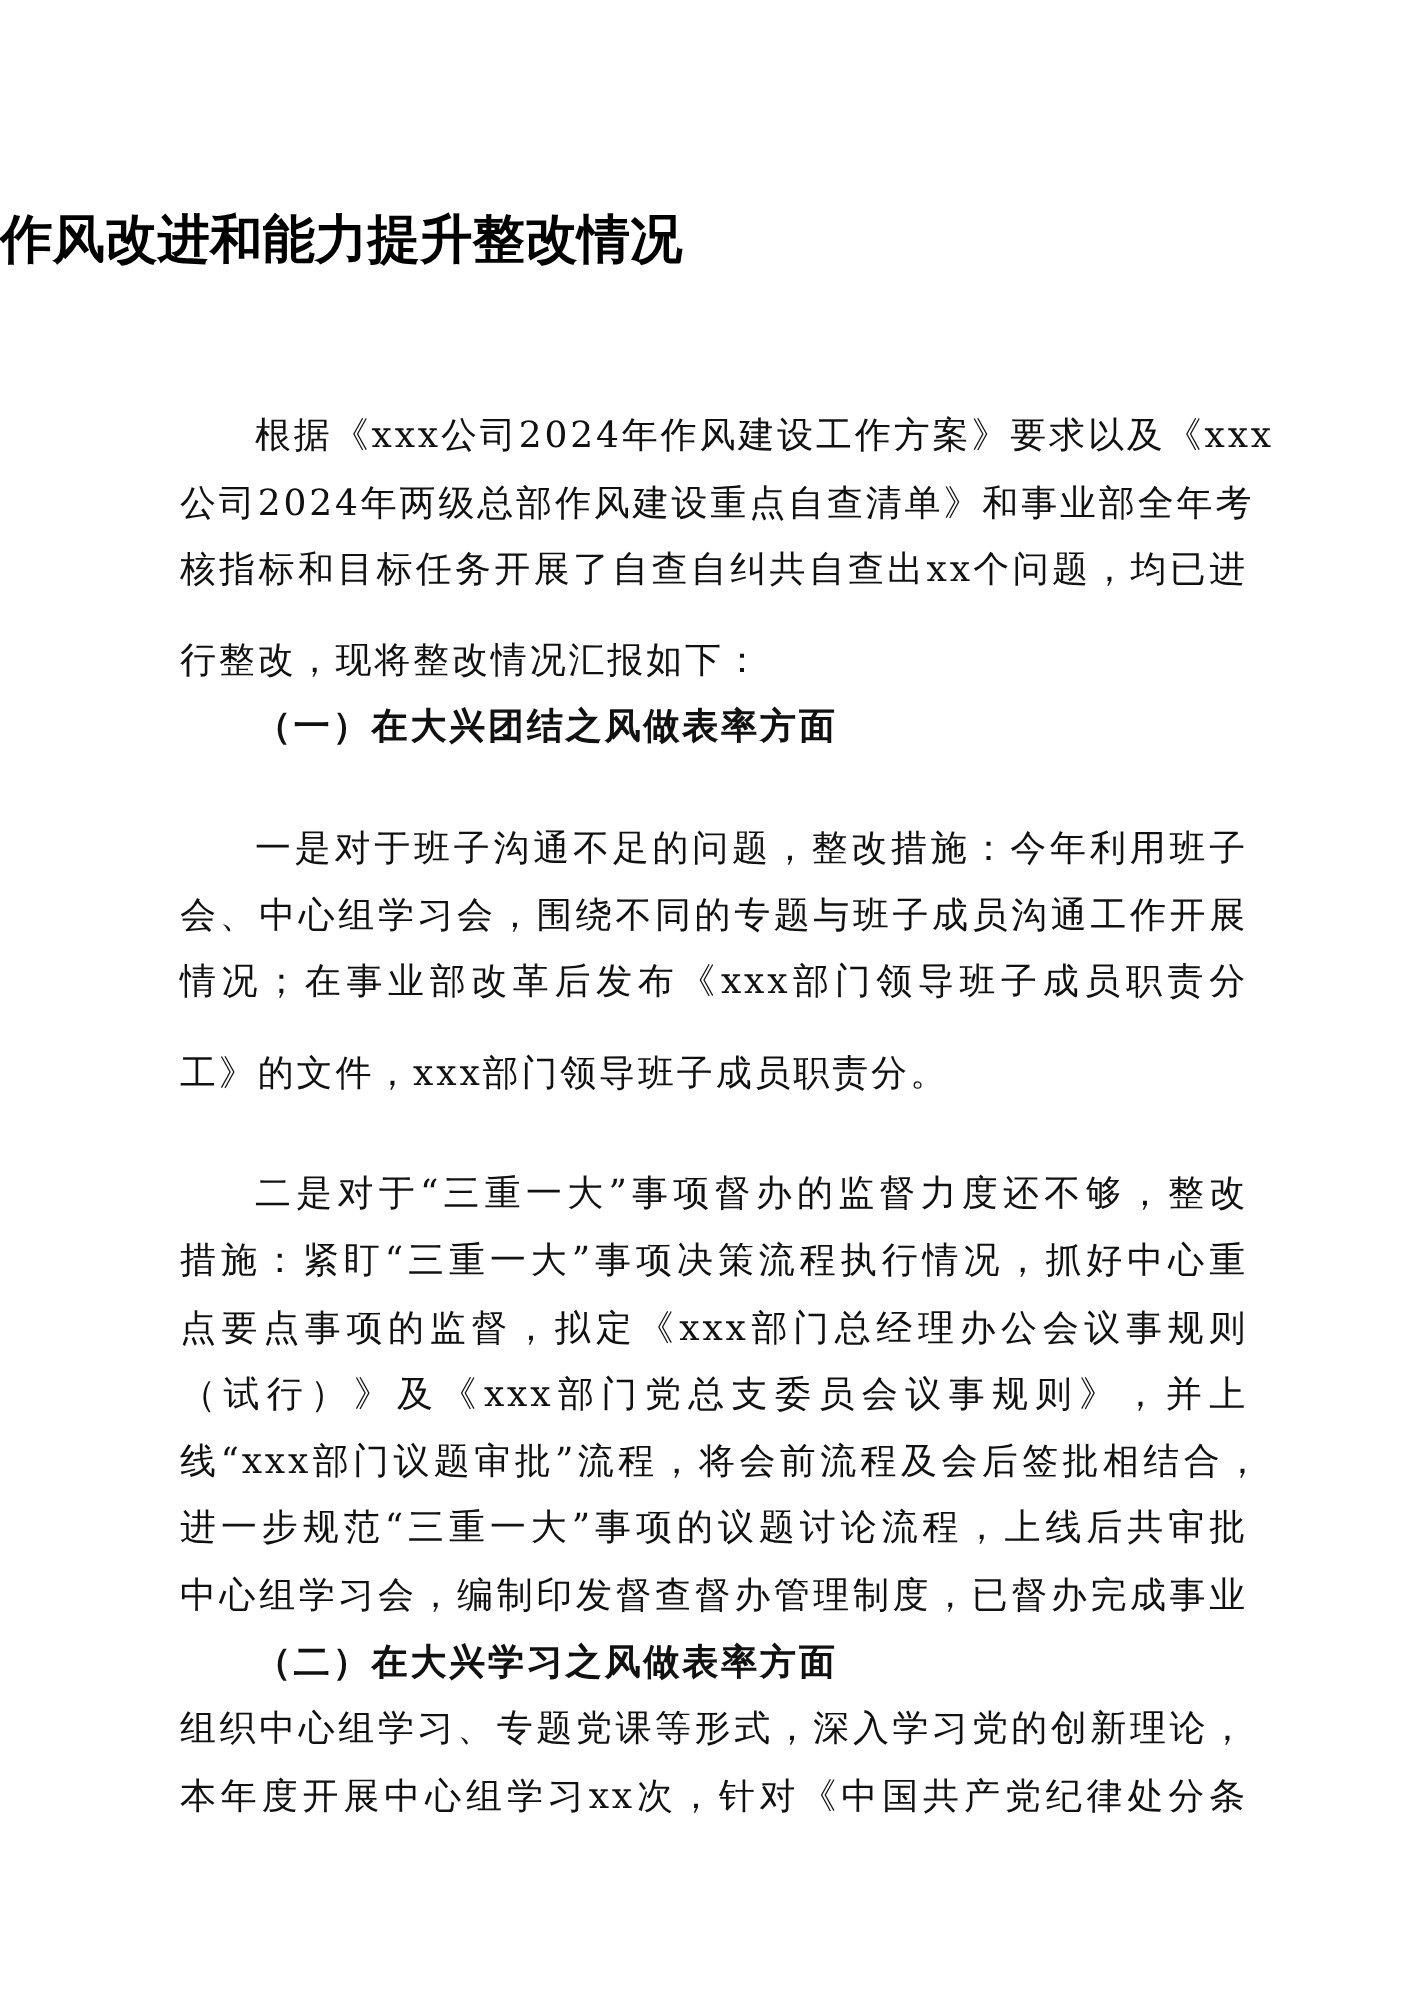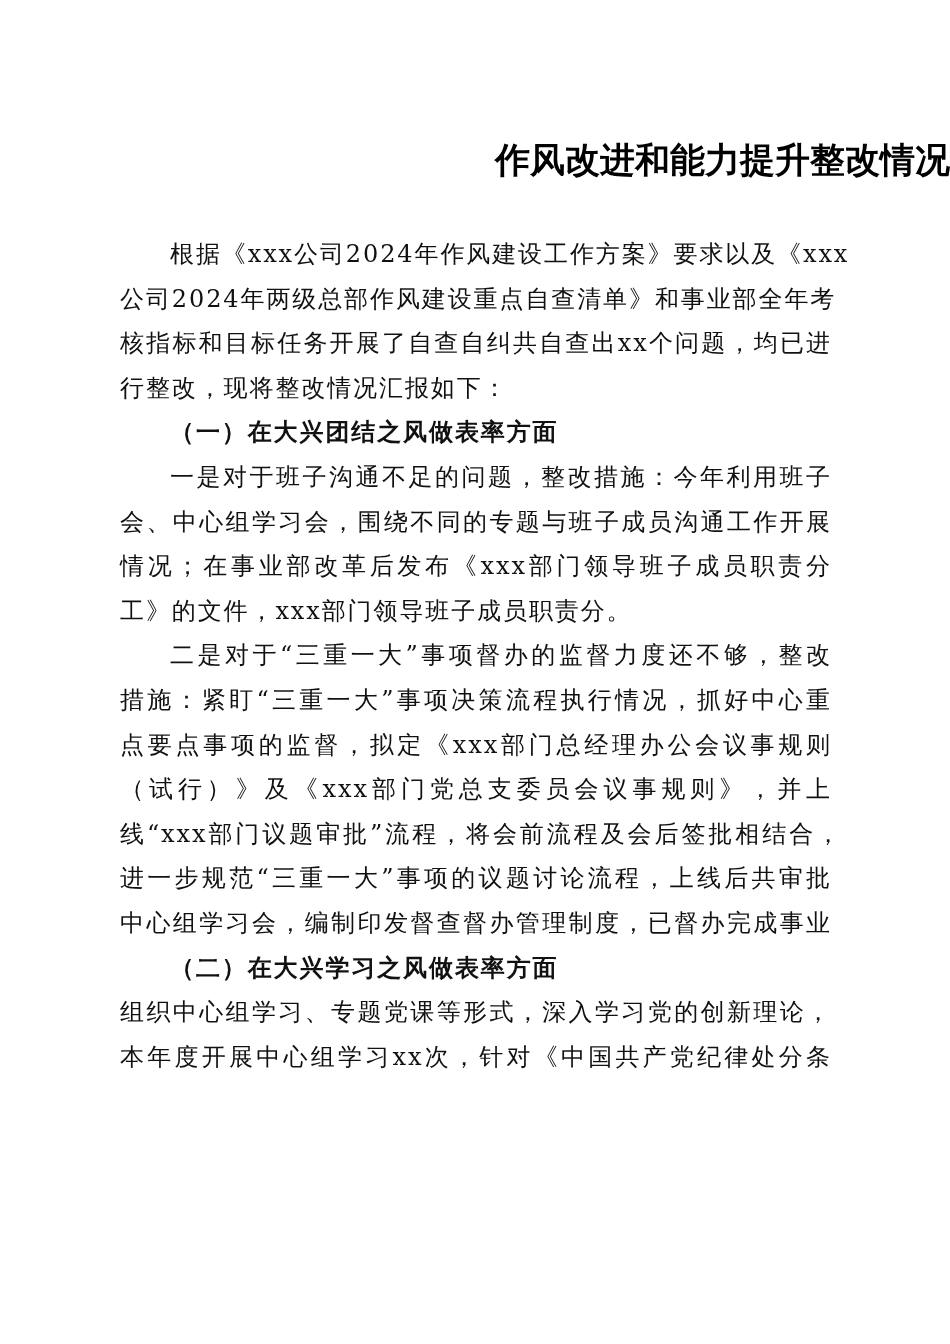--- a/index.html
+++ b/index.html
@@ -20,21 +20,21 @@
       left: 0; top: 0;
       width: 950px;
       height: 1344px;
       background: #ffffff;
     }
     .title {
       position: absolute;
       left: 0;
       top: 136px;
       width: 950px;
-      text-align: right;
+      text-align: left;
       font-size: 35px;
       font-weight: bold;
       letter-spacing: 0px;
       line-height: 48px;
       color: #000000;
     }
     .body-text {
       position: absolute;
       left: 120px;
       top: 232px;
@@ -45,23 +45,25 @@
       line-height: 44.6px;
       font-size: 24px;
       white-space: nowrap;
       letter-spacing: 1.9px;
       text-align: justify;
       text-align-last: justify;
       color: #111111;
     }
     .line.last {
       text-align-last: left;
+      margin-top: 16px;
     }
     .line.indent {
       padding-left: 50px;
+      margin-top: 36px;
     }
     .line.heading {
       padding-left: 50px;
       text-align-last: left;
       font-weight: bold;
     }
     .line.overhang {
       width: 722px;
     }
   </style>

